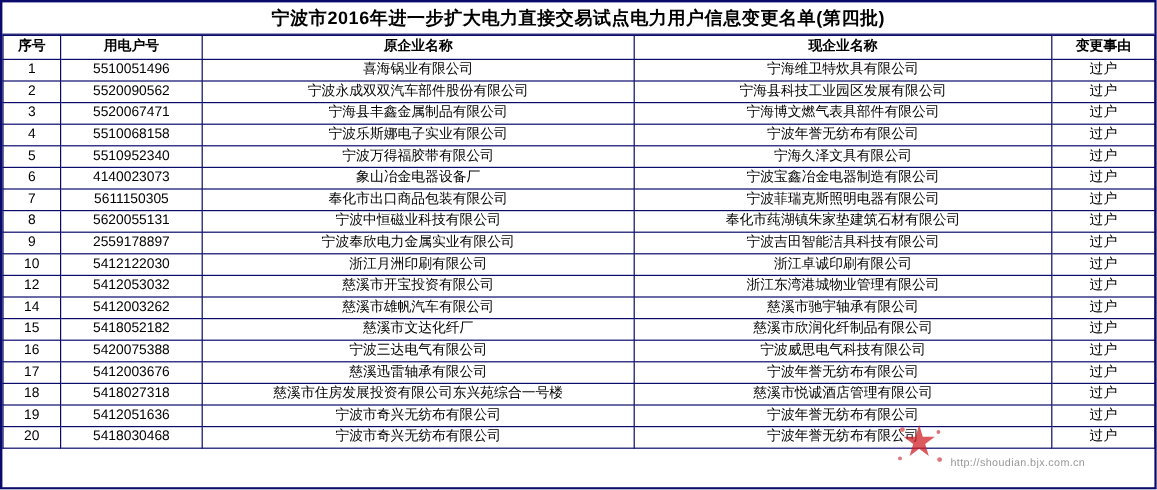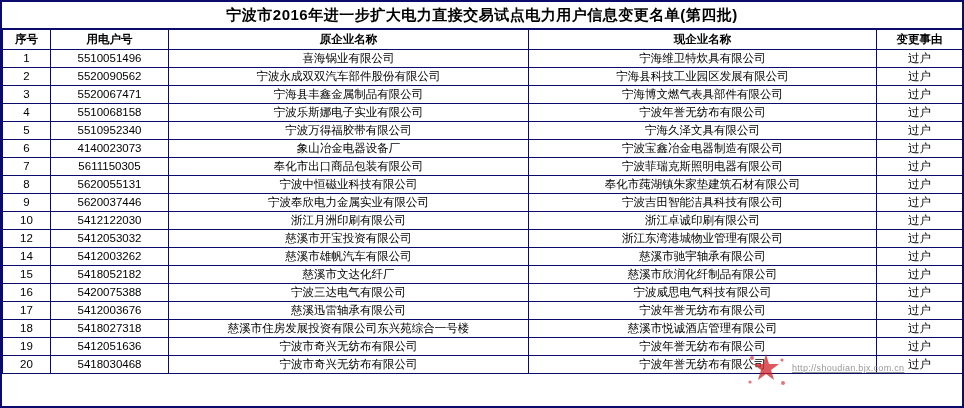--- a/index.html
+++ b/index.html
@@ -84,25 +84,24 @@
     top: 0px;
     font-size: 21px;
     font-weight: bold;
     color: #cf2026;
     letter-spacing: 1px;
     opacity: 0.75;
   }
   .wm-text-small {
     position: absolute;
     left: 48px;
-    top: 15px;
+    top: 32px;
     font-size: 9px;
     color: #8a8a8a;
     letter-spacing: 0.3px;
-    text-decoration: underline;
   }
 </style>
 </head>
 <body>
 
 <div class="page">
 
   <div class="title-bar">
     <span class="title-text">宁波市2016年进一步扩大电力直接交易试点电力用户信息变更名单(第四批)</span>
   </div>
@@ -176,21 +175,21 @@
       </tr>
       <tr>
         <td>8</td>
         <td>5620055131</td>
         <td>宁波中恒磁业科技有限公司</td>
         <td>奉化市莼湖镇朱家垫建筑石材有限公司</td>
         <td>过户</td>
       </tr>
       <tr>
         <td>9</td>
-        <td>5620037446</td>
+        <td>2559178897</td>
         <td>宁波奉欣电力金属实业有限公司</td>
         <td>宁波吉田智能洁具科技有限公司</td>
         <td>过户</td>
       </tr>
       <tr>
         <td>10</td>
         <td>5412122030</td>
         <td>浙江月洲印刷有限公司</td>
         <td>浙江卓诚印刷有限公司</td>
         <td>过户</td>

